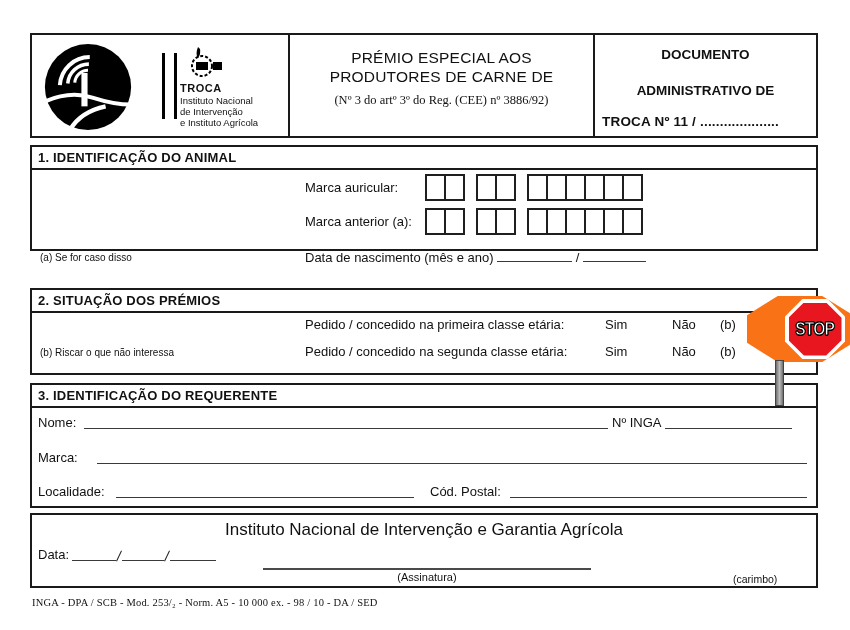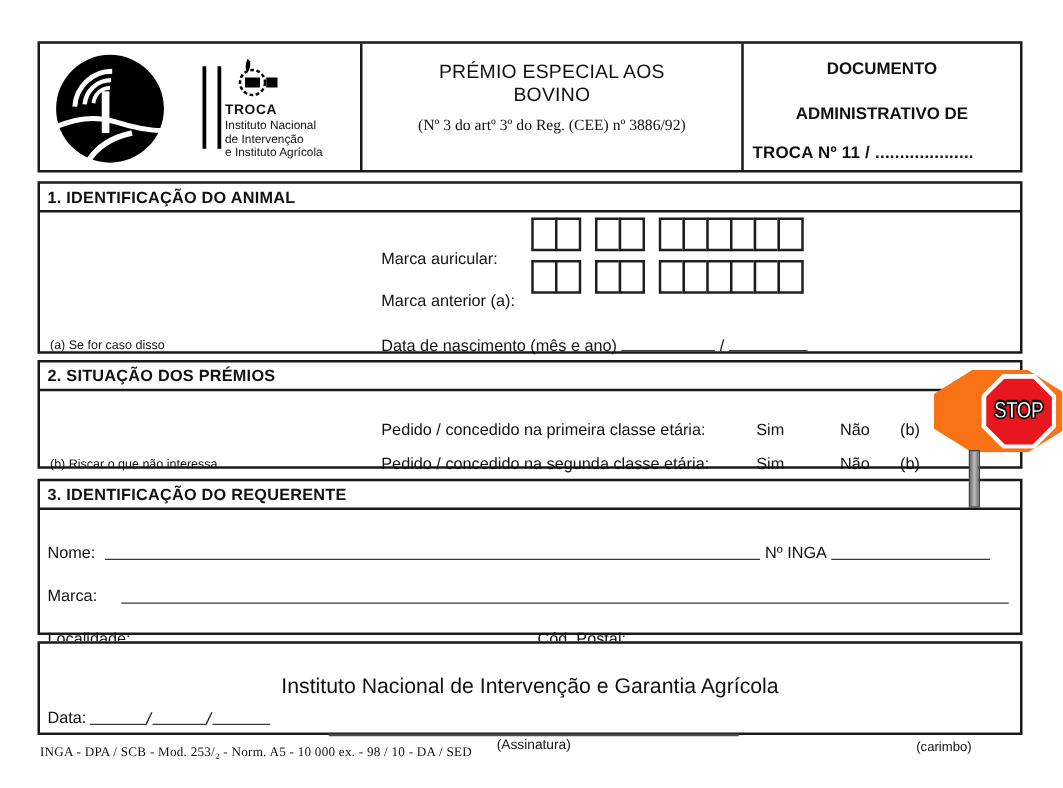--- a/index.html
+++ b/index.html
@@ -24,25 +24,25 @@
   .form-title{font-size:15.5px;line-height:19px;letter-spacing:.2px;}
   .form-subtitle{margin-top:7px;font-family:"Liberation Serif",serif;font-size:12.5px;}
   .doc-cell{flex:1;position:relative;font-weight:bold;font-size:13.5px;}
   .doc-l1{position:absolute;top:12px;left:0;right:0;text-align:center;}
   .doc-l2{position:absolute;top:48px;left:0;right:0;text-align:center;}
   .doc-l3{position:absolute;bottom:7px;left:7px;letter-spacing:.2px;}
 
   
   .section-title{height:21px;line-height:21px;border-bottom:2px solid #1a1a1a;
     font-weight:bold;font-size:13px;padding-left:6px;letter-spacing:.2px;}
-  .sec1{top:145px;height:138px;}
+  .sec1{top:145px;height:106px;}
   .sec2{top:288px;height:87px;}
   .sec3{top:383px;height:125px;}
   .bottom-box{top:513px;height:75px;}
-  .abs{position:absolute;margin-top:19px;}
+  .abs{position:absolute;}
   .lbl{font-size:13px;white-space:nowrap;}
   .note{font-size:10px;}
 
   
   .boxes-row{position:absolute;display:flex;}
   .box-group{display:flex;margin-right:13px;}
   .box-cell{width:21px;height:27px;border:2px solid #1f1f1f;background:#fff;
     box-sizing:border-box;margin-right:-2px;}
 
   
@@ -94,21 +94,21 @@
         <div class="org-acronym">TROCA</div>
         <div class="org-line">Instituto Nacional</div>
         <div class="org-line">de Intervenção</div>
         <div class="org-line">e Instituto Agrícola</div>
       </div>
     </div>
 
     <div class="hcell title-cell">
       <div class="form-title">
         <div>PRÉMIO ESPECIAL AOS</div>
-        <div>BOVINO</div>
+        <div>PRODUTORES DE CARNE DE</div>
       </div>
       <div class="form-subtitle">(Nº 3 do artº 3º do Reg. (CEE) nº 3886/92)</div>
     </div>
 
     <div class="hcell doc-cell">
       <div class="doc-l1">DOCUMENTO</div>
       <div class="doc-l2">ADMINISTRATIVO DE</div>
       <div class="doc-l3">TROCA Nº 11 / ....................</div>
     </div>
   </div>

